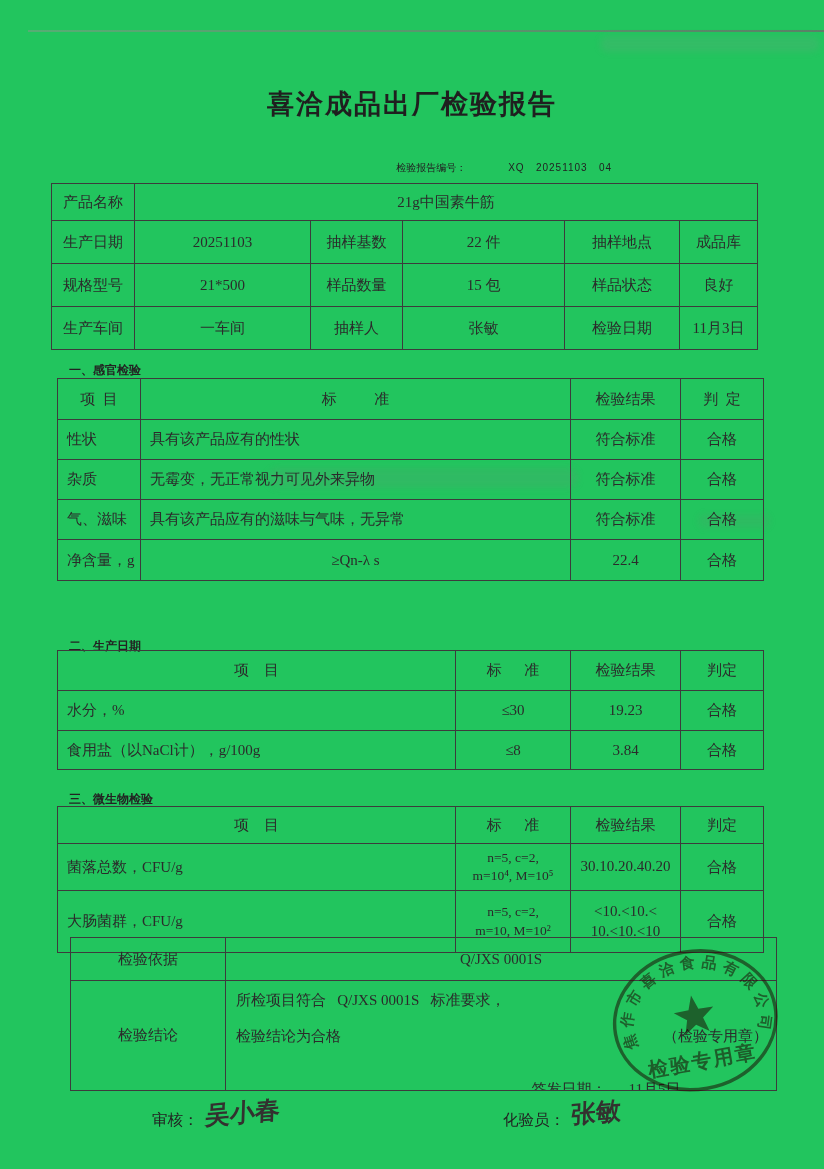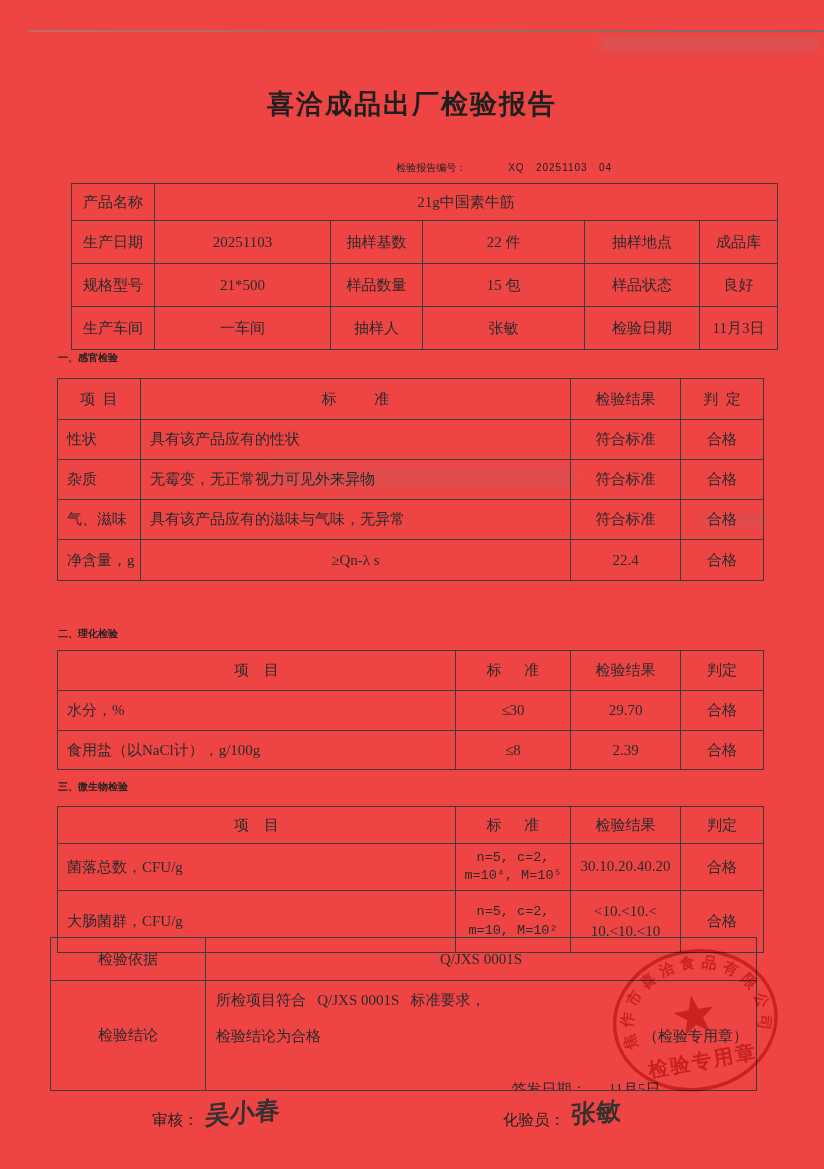--- a/index.html
+++ b/index.html
@@ -1,18 +1,18 @@
 <!DOCTYPE html>
 <html><head>
 <meta charset="utf-8">
 <style>
   html,body { margin:0; padding:0; background:#e8e8e8; }
   .page {
     position:relative; width:824px; height:1169px; margin:0 auto;
-    background:#ef4444; overflow:hidden;
+    background:#22c55e; overflow:hidden;
     font-family:"Liberation Serif", serif; color:#2b2b2b;
   }
   
   .art { position:absolute; pointer-events:none; }
   .line-top { top:30px; left:28px; width:796px; height:2px;
     background:linear-gradient(90deg, rgba(140,150,138,.5), rgba(105,112,105,.8)); }
   .smudge-a { top:36px; left:600px; width:220px; height:16px; border-radius:8px;
     background:rgba(140,140,140,.16); filter:blur(3px); }
   .smudge-b { top:468px; left:268px; width:310px; height:20px; border-radius:9px;
     background:rgba(125,125,125,.15); filter:blur(3px); }
@@ -21,30 +21,30 @@
 
   .title {
     position:absolute; top:86px; left:0; width:100%; margin:0;
     text-align:center; font-family:"Liberation Sans", sans-serif;
     font-size:27px; font-weight:bold; letter-spacing:2px; color:#1f1f1f;
   }
   .report-no { position:absolute; top:150px; left:385px; white-space:pre;
     font-family:"Liberation Sans", sans-serif; font-size:10px; font-weight:normal; color:#222; }
   .report-no .rn-value { margin-left:42px; letter-spacing:1px; }
 
-  .sec-head { position:absolute; left:57px; margin:1px;
-    font-size:10px; font-weight:bold; color:#222; }
+  .sec-head { position:absolute; left:57px; margin:12px;
+    font-size:12px; font-weight:bold; color:#222; }
 
   table.tbl { position:absolute; border-collapse:collapse; table-layout:fixed;
     font-size:15px; color:#2b2b2b; }
   .tbl td { border:1.6px solid #3c3c3c; text-align:center; vertical-align:middle;
     padding:0 4px; overflow:hidden; white-space:pre-wrap; }
   .tbl td.left { text-align:left; padding-left:9px; }
   .tbl td.hdr { white-space:pre; }
-  .tbl td.sm { font-size:13.5px; line-height:1.35;font-family:Liberation Mono, monospace; }
+  .tbl td.sm { font-size:13.5px; line-height:1.35; }
   .tbl td.res2 { line-height:1.3; }
 
   .concl-cell { position:relative; }
   .concl-cell .c-line1 { position:absolute; top:10px; left:10px; white-space:pre; }
   .concl-cell .c-line2 { position:absolute; top:46px; left:10px; }
   .concl-cell .c-seal  { position:absolute; top:46px; right:8px; }
   .concl-cell .c-issue { position:absolute; top:82px; left:268px; white-space:pre; }
   .concl-cell .c-issue .iss-val { margin-left:22px; }
 
   .footer-item { position:absolute; top:1100px; font-size:15.5px; color:#222; }
@@ -63,21 +63,21 @@
   <div class="art smudge-a"></div>
   <div class="art smudge-b"></div>
   <div class="art smudge-c"></div>
 
   <h1 class="title">喜洽成品出厂检验报告</h1>
 
   <div class="report-no">
     <span>检验报告编号：</span><span class="rn-value">XQ   20251103   04</span>
   </div>
 
-  <table class="tbl" style="top:183px; left:71px; width:706px;">
+  <table class="tbl" style="top:183px; left:51px; width:706px;">
     <colgroup>
         <col style="width:83px">
         <col style="width:176px">
         <col style="width:92px">
         <col style="width:162px">
         <col style="width:115px">
         <col style="width:78px">
       </colgroup>
     <tbody>
         <tr style="height:37px">
@@ -146,45 +146,45 @@
     </tr>
     <tr style="height:41px">
       <td class="left">净含量，g</td>
       <td>≥Qn-λ s</td>
       <td>22.4</td>
       <td>合格</td>
     </tr>
   </tbody>
     </table>
 
-  <p class="sec-head" style="top:626px;">二、理化检验</p>
+  <p class="sec-head" style="top:626px;">二、生产日期</p>
   <table class="tbl" style="top:650px; left:57px; width:706px;">
     <colgroup>
         <col style="width:398px">
         <col style="width:115px">
         <col style="width:110px">
         <col style="width:83px">
       </colgroup>
     <tbody>
         <tr style="height:40px">
       <td class="hdr">项    目</td>
       <td class="hdr">标      准</td>
       <td class="hdr">检验结果</td>
       <td class="hdr">判定</td>
     </tr>
     <tr style="height:40px">
       <td class="left">水分，%</td>
       <td>≤30</td>
-      <td>29.70</td>
+      <td>19.23</td>
       <td>合格</td>
     </tr>
     <tr style="height:39px">
       <td class="left">食用盐（以NaCl计），g/100g</td>
       <td>≤8</td>
-      <td>2.39</td>
+      <td>3.84</td>
       <td>合格</td>
     </tr>
   </tbody>
     </table>
 
   <p class="sec-head" style="top:779px;">三、微生物检验</p>
   <table class="tbl" style="top:806px; left:57px; width:706px;">
     <colgroup>
         <col style="width:398px">
         <col style="width:115px">
@@ -206,21 +206,21 @@
     </tr>
     <tr style="height:62px">
       <td class="left">大肠菌群，CFU/g</td>
       <td class="sm"><div>n=5, c=2,</div><div>m=10, M=10²</div></td>
       <td class="res2"><div>&lt;10.&lt;10.&lt;</div><div>10.&lt;10.&lt;10</div></td>
       <td>合格</td>
     </tr>
   </tbody>
     </table>
 
-  <table class="tbl" style="top:937px; left:50px; width:706px;border-radius:7px;">
+  <table class="tbl" style="top:937px; left:70px; width:706px;border-radius:7px;">
     <colgroup>
         <col style="width:155px">
         <col style="width:551px">
       </colgroup>
     <tbody>
         <tr style="height:43px">
       <td>检验依据</td>
       <td>Q/JXS 0001S</td>
     </tr>
     <tr style="height:110px">

